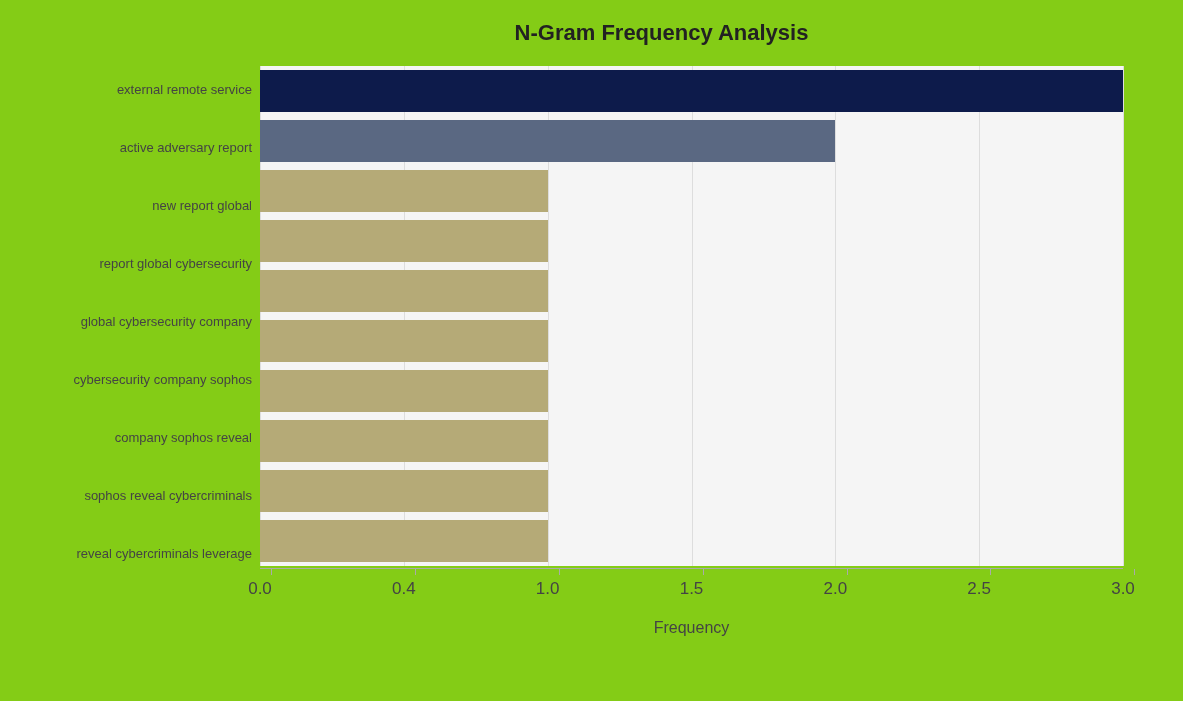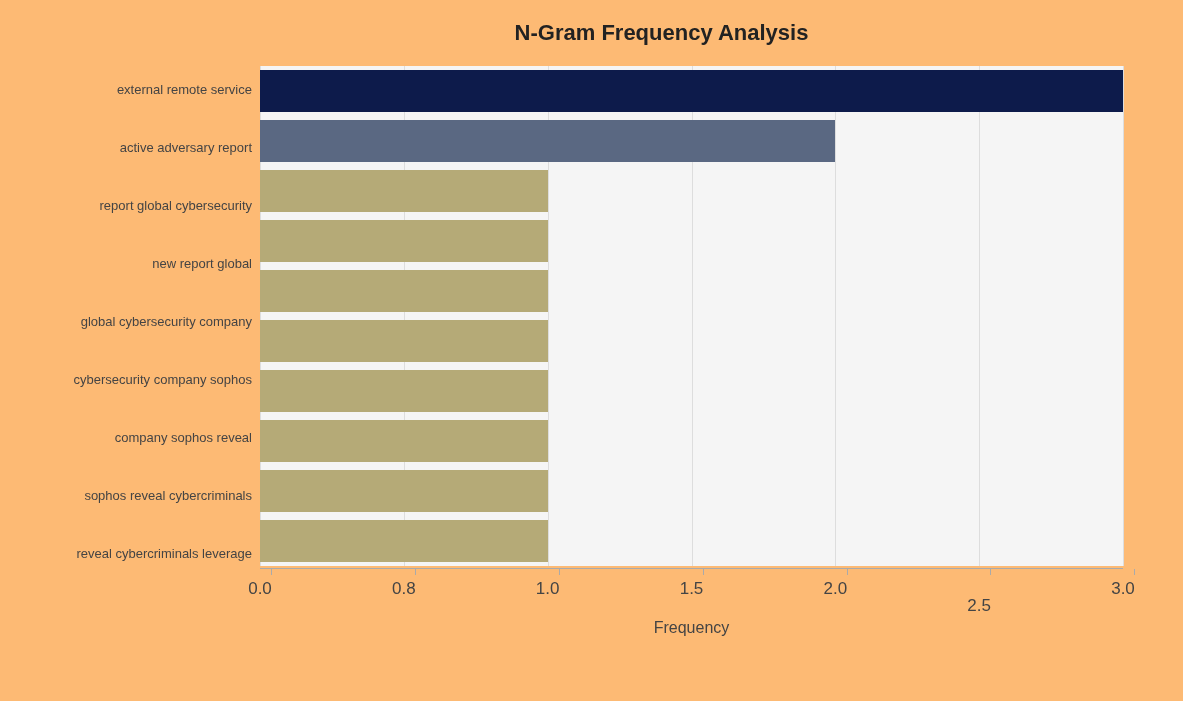--- a/index.html
+++ b/index.html
@@ -6,21 +6,21 @@
     body {
       background: #f5f5f5;
       font-family: Arial, sans-serif;
       width: 1183px;
       height: 701px;
       display: flex;
       align-items: center;
       justify-content: center;
     }
     .chart-container {
-      background: #fdba74;
+      background: #84cc16;
       width: 1183px;
       height: 701px;
       position: relative;
       padding: 20px 60px 80px 20px;
     }
     .chart-title {
       text-align: center;
       font-size: 22px;
       font-weight: bold;
       color: #222;
@@ -133,22 +133,22 @@
   </style>
 </head>
 <body>
 
 <div class="chart-container">
   <div class="chart-title">N-Gram Frequency Analysis</div>
   <div class="chart-area">
     <div class="y-labels" id="y-labels">
         <div class="y-label">external remote service</div>
         <div class="y-label">active adversary report</div>
+        <div class="y-label">new report global</div>
         <div class="y-label">report global cybersecurity</div>
-        <div class="y-label">new report global</div>
         <div class="y-label">global cybersecurity company</div>
         <div class="y-label">cybersecurity company sophos</div>
         <div class="y-label">company sophos reveal</div>
         <div class="y-label">sophos reveal cybercriminals</div>
         <div class="y-label">reveal cybercriminals leverage</div>
       </div>
     <div class="plot-area">
       <div class="bars-section" id="bars-section">
         <div class="grid-lines" id="grid-lines">
             <div class="grid-line" style="left: 0%;"></div>
@@ -191,35 +191,35 @@
           </div>
         </div>
       <div class="x-axis-section" id="x-axis-section">
         <div class="x-axis-title">Frequency</div>
       <div class="x-tick" style="left: 0%;">
             <div class="x-tick-line"></div>
             <div class="x-tick-label">0.0</div>
           </div>
           <div class="x-tick" style="left: 16.6667%;">
             <div class="x-tick-line"></div>
-            <div class="x-tick-label">0.8</div>
+            <div class="x-tick-label">0.4</div>
           </div>
           <div class="x-tick" style="left: 33.3333%;">
             <div class="x-tick-line"></div>
             <div class="x-tick-label">1.0</div>
           </div>
           <div class="x-tick" style="left: 50%;">
             <div class="x-tick-line"></div>
             <div class="x-tick-label">1.5</div>
           </div>
           <div class="x-tick" style="left: 66.6667%;">
             <div class="x-tick-line"></div>
             <div class="x-tick-label">2.0</div>
           </div>
-          <div class="x-tick" style="left: 83.3333%; gap: 17px;">
+          <div class="x-tick" style="left: 83.3333%;">
             <div class="x-tick-line"></div>
             <div class="x-tick-label">2.5</div>
           </div>
           <div class="x-tick" style="left: 100%;">
             <div class="x-tick-line"></div>
             <div class="x-tick-label">3.0</div>
           </div>
         </div>
     </div>
   </div>

